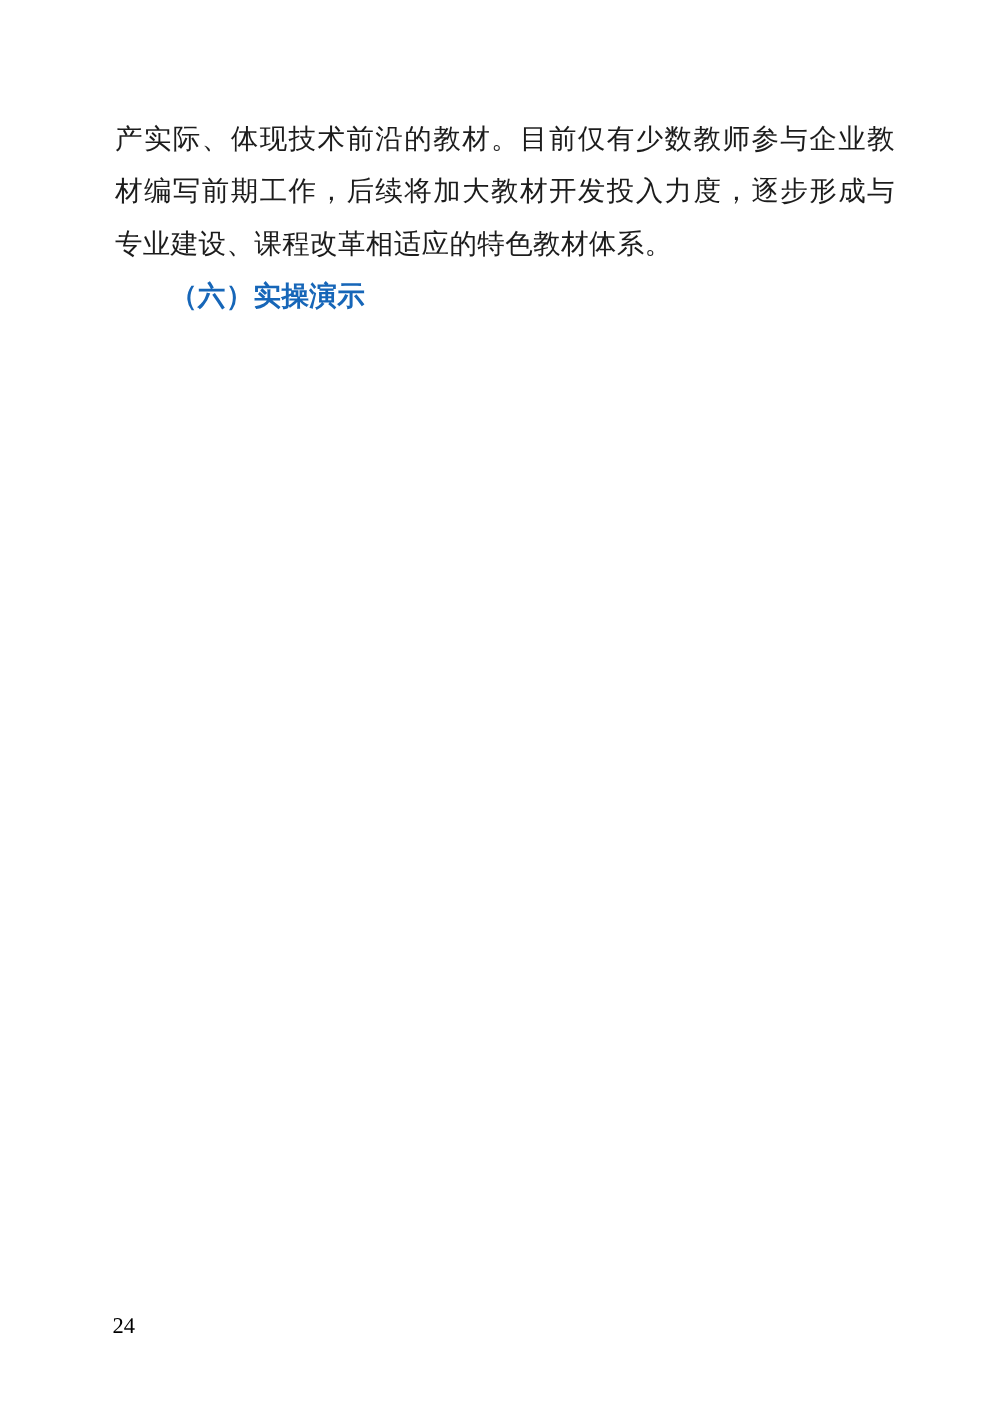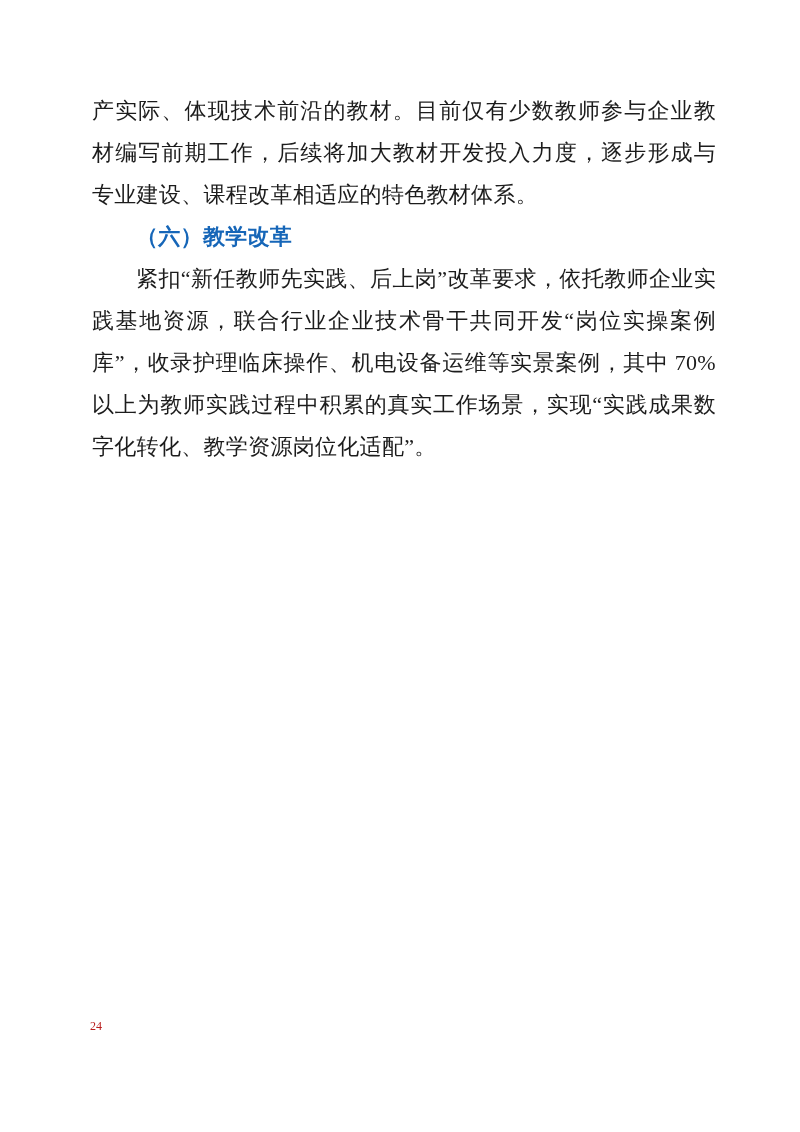--- a/index.html
+++ b/index.html
@@ -38,29 +38,28 @@
     font-weight: bold;
     text-indent: 2em;
   }
   .sub-heading {
     color: var(--sub-heading-color, #3e90d9);
     text-indent: 2em;
   }
   .page-number {
     position: absolute;
     left: 90px;
-    top: 1016px;
-    font-size: 12px;
+    top: 1050px;
+    font-size: 18px;
     line-height: 20px;
-    color: #b91c1c;
+    color: #000000;
   }
 </style>
 </head>
 <body>
 
 <div class="page">
   <div class="content">
     <p class="body-text">产实际、体现技术前沿的教材。目前仅有少数教师参与企业教材编写前期工作，后续将加大教材开发投入力度，逐步形成与专业建设、课程改革相适应的特色教材体系。</p>
-    <p class="section-heading">（六）教学改革</p>
-    <p class="indent">紧扣“新任教师先实践、后上岗”改革要求，依托教师企业实践基地资源，联合行业企业技术骨干共同开发“岗位实操案例库”，收录护理临床操作、机电设备运维等实景案例，其中 70%以上为教师实践过程中积累的真实工作场景，实现“实践成果数字化转化、教学资源岗位化适配”。</p>
+    <p class="section-heading">（六）实操演示</p>
   </div>
   <div class="page-number">24</div>
 </div>
 
 </body></html>

